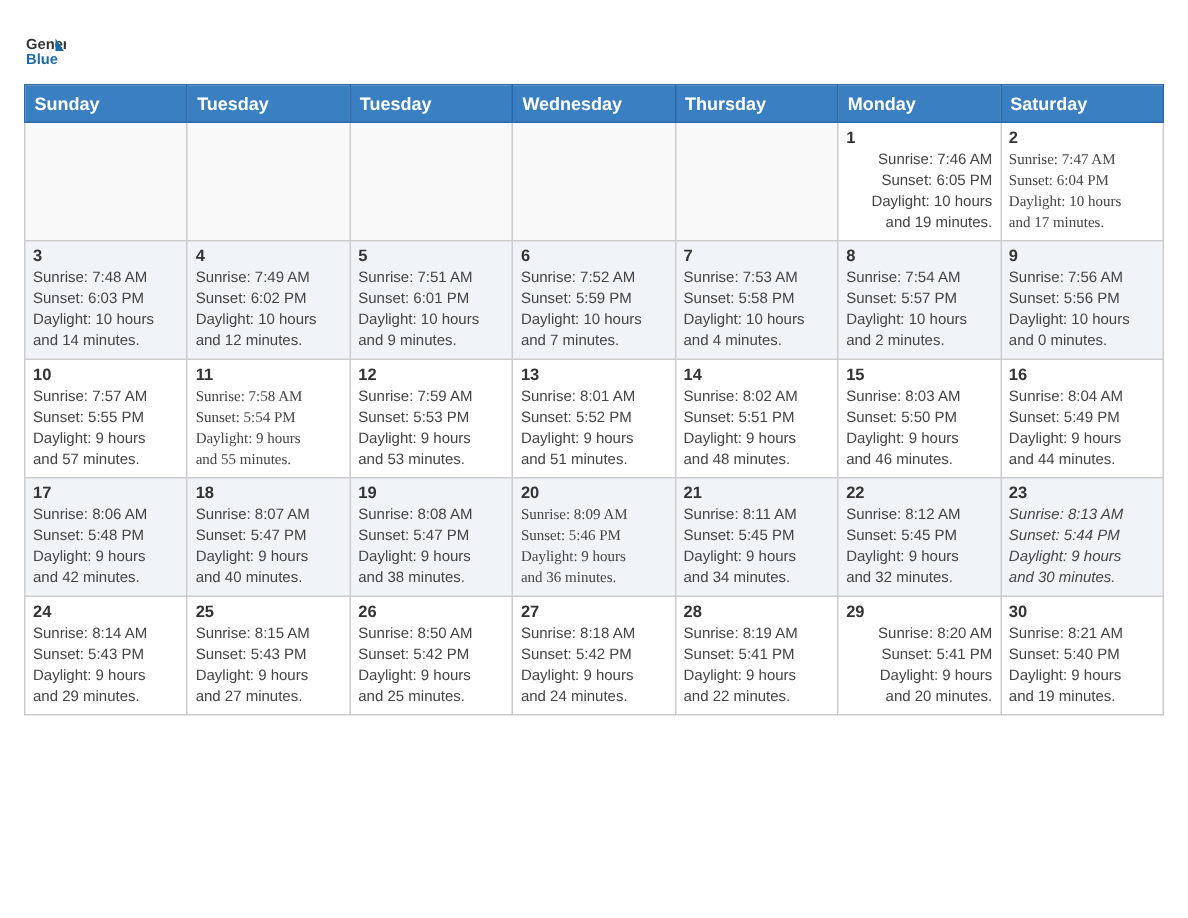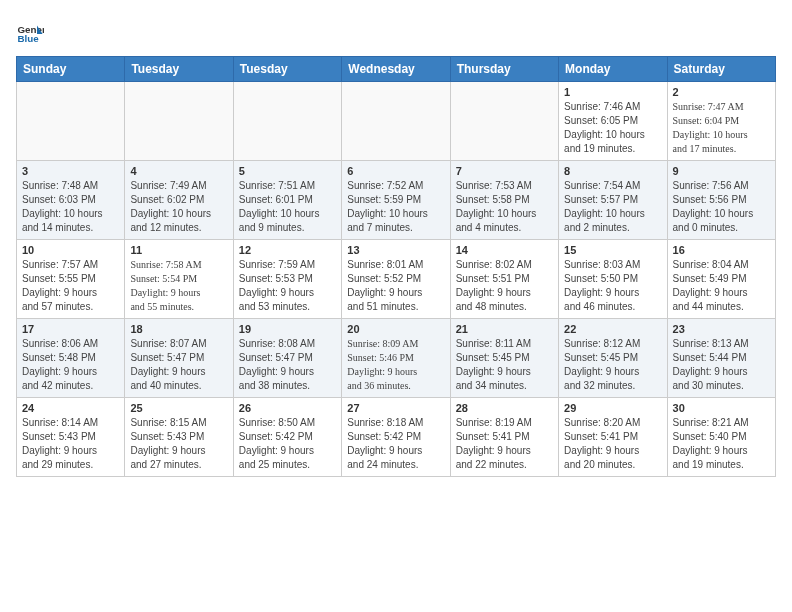--- a/index.html
+++ b/index.html
@@ -119,21 +119,21 @@
   </thead>
   <tbody id="calendar-body">
   <tr>
         <td class="empty"></td>
         <td class="empty"></td>
         <td class="empty"></td>
         <td class="empty"></td>
         <td class="empty"></td>
         <td>
           <div class="day-number">1</div>
-          <div class="day-info" style="white-space: pre-line;">Sunrise: 7:46 AM
+          <div class="day-info" style="white-space: pre-line; text-align: right;">Sunrise: 7:46 AM
 Sunset: 6:05 PM
 Daylight: 10 hours
 and 19 minutes.</div>
         </td>
         <td>
           <div class="day-number">2</div>
           <div class="day-info" style="white-space: pre-line; font-family: Liberation Serif, serif;">Sunrise: 7:47 AM
 Sunset: 6:04 PM
 Daylight: 10 hours
 and 17 minutes.</div>
@@ -279,21 +279,21 @@
         </td>
         <td>
           <div class="day-number">22</div>
           <div class="day-info" style="white-space: pre-line;">Sunrise: 8:12 AM
 Sunset: 5:45 PM
 Daylight: 9 hours
 and 32 minutes.</div>
         </td>
         <td>
           <div class="day-number">23</div>
-          <div class="day-info" style="white-space: pre-line;">Sunrise: 8:13 AM
+          <div class="day-info" style="white-space: pre-line; font-style: italic;">Sunrise: 8:13 AM
 Sunset: 5:44 PM
 Daylight: 9 hours
 and 30 minutes.</div>
         </td>
       </tr>
       <tr>
         <td>
           <div class="day-number">24</div>
           <div class="day-info" style="white-space: pre-line;">Sunrise: 8:14 AM
 Sunset: 5:43 PM
@@ -323,21 +323,21 @@
         </td>
         <td>
           <div class="day-number">28</div>
           <div class="day-info" style="white-space: pre-line;">Sunrise: 8:19 AM
 Sunset: 5:41 PM
 Daylight: 9 hours
 and 22 minutes.</div>
         </td>
         <td>
           <div class="day-number">29</div>
-          <div class="day-info" style="white-space: pre-line;">Sunrise: 8:20 AM
+          <div class="day-info" style="white-space: pre-line; text-align: right;">Sunrise: 8:20 AM
 Sunset: 5:41 PM
 Daylight: 9 hours
 and 20 minutes.</div>
         </td>
         <td>
           <div class="day-number">30</div>
           <div class="day-info" style="white-space: pre-line;">Sunrise: 8:21 AM
 Sunset: 5:40 PM
 Daylight: 9 hours
 and 19 minutes.</div>

